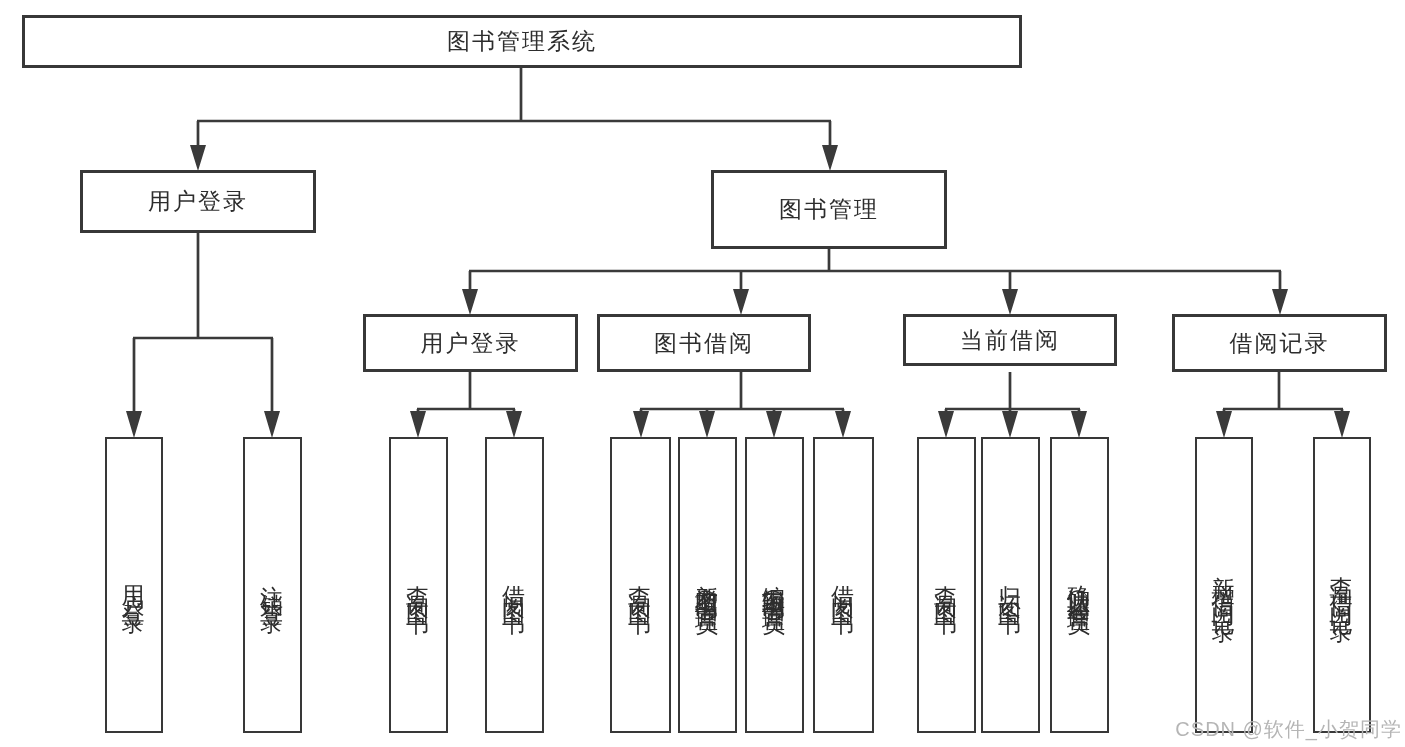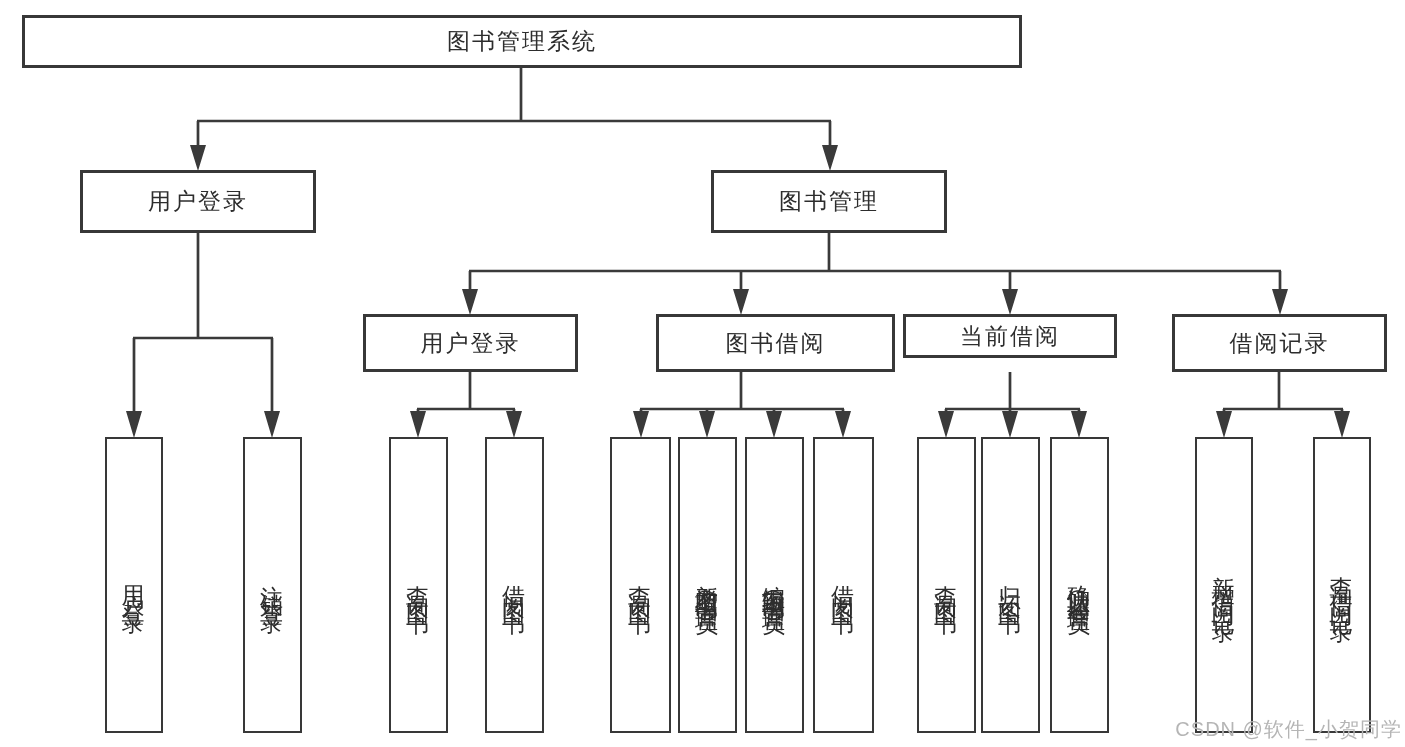--- a/index.html
+++ b/index.html
@@ -107,31 +107,31 @@
     "></path>
   </svg>
 
   <div class="box" style="left:22px;top:15px;width:1000px;height:53px;">
     <span>图书管理系统</span>
   </div>
 
   <div class="box" style="left:80px;top:170px;width:236px;height:63px;">
     <span>用户登录</span>
   </div>
-  <div class="box" style="left:711px;top:170px;width:236px;height:63px;">
+  <div class="box" style="left:711px;top:170px;width:236px;height:79px;">
     <span>图书管理</span>
   </div>
 
   <div class="box" style="left:363px;top:314px;width:215px;height:58px;">
     <span>用户登录</span>
   </div>
-  <div class="box" style="left:656px;top:314px;width:239px;height:58px;font-family:Liberation Mono, monospace;">
+  <div class="box" style="left:597px;top:314px;width:214px;height:58px;font-family:Liberation Mono, monospace;">
     <span>图书借阅</span>
   </div>
-  <div class="box" style="left:903px;top:314px;width:214px;height:44px;">
+  <div class="box" style="left:903px;top:314px;width:214px;height:52px;">
     <span>当前借阅</span>
   </div>
   <div class="box" style="left:1172px;top:314px;width:215px;height:58px;">
     <span>借阅记录</span>
   </div>
 
   <div class="vbox" style="left:105px;top:437px;width:58px;height:296px;">
     <span class="vtext">用户登录</span>
   </div>
   <div class="vbox" style="left:243px;top:437px;width:59px;height:296px;">

